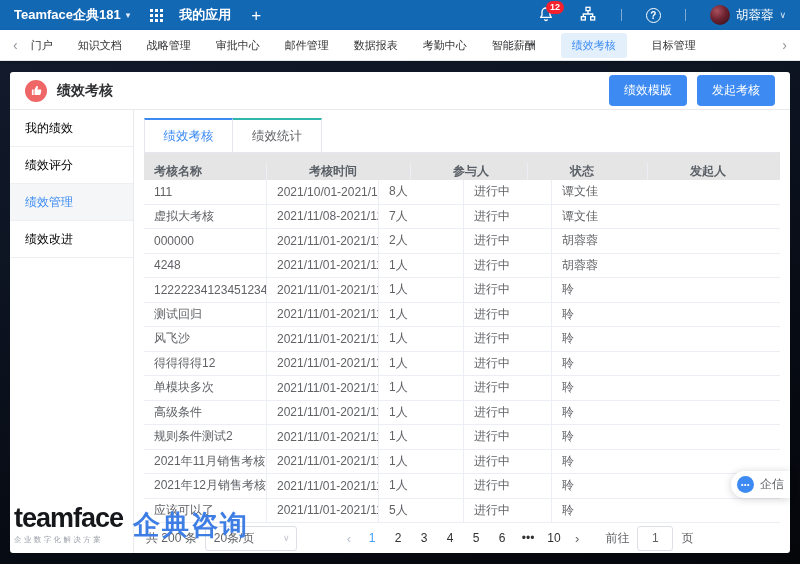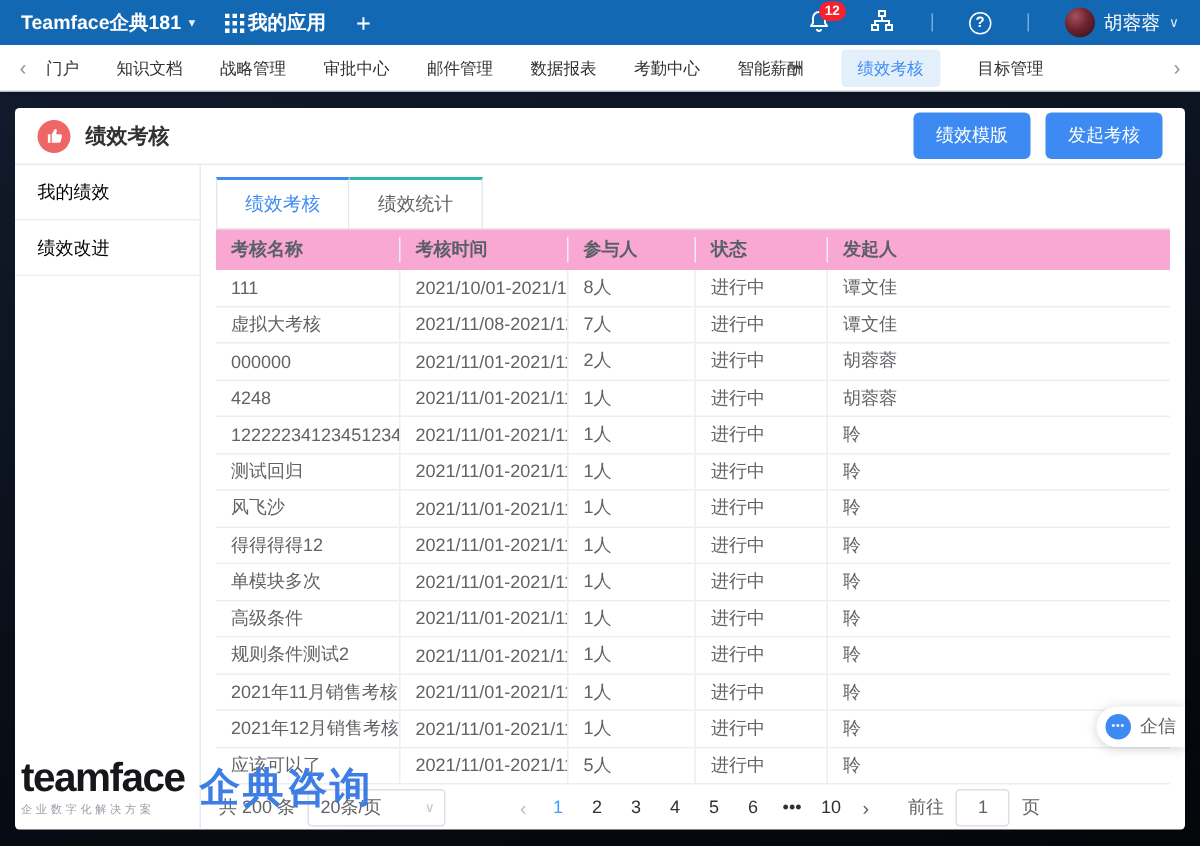--- a/index.html
+++ b/index.html
@@ -8,21 +8,21 @@
     font-family:"Liberation Sans","DejaVu Sans",sans-serif;
     background:linear-gradient(165deg,#131c2e 0%,#0d1422 35%,#070b13 70%,#04060a 100%);
     position:relative; font-size:12px; color:#606266;
   }
   
   .topbar { height:30px; background:var(--topbar,#1368B4); display:flex; align-items:center;
     justify-content:space-between; padding:0 14px; color:#fff; }
   .tb-left { display:flex; align-items:center; gap:20px; }
   .brand { display:flex; align-items:center; gap:5px; font-size:13px; font-weight:bold; cursor:pointer; }
   .brand .caret { font-size:9px; opacity:.9; }
-  .myapps { display:flex; align-items:center; gap:2px; font-size:13px; font-weight:bold; cursor:pointer; }
+  .myapps { display:flex; align-items:center; gap:16px; font-size:13px; font-weight:bold; cursor:pointer; }
   .grid-icon { display:inline-block; width:13px; height:13px; }
   .grid-icon svg { display:block; }
   .tb-plus { font-size:17px; font-weight:normal; cursor:pointer; line-height:1; }
   .tb-right { display:flex; align-items:center; gap:24px; }
   .tb-ic { position:relative; width:18px; height:18px; display:flex; align-items:center; justify-content:center; cursor:pointer; }
   .badge { position:absolute; top:-5px; left:9px; background:#F5222D; color:#fff; font-size:9px;
     line-height:1; padding:2px 4px; border-radius:8px; font-weight:bold; }
   .tb-sep { width:1px; height:12px; background:rgba(255,255,255,.45); }
   .help-circle { width:15px; height:15px; border:1.4px solid #fff; border-radius:50%; font-size:10px;
     display:flex; align-items:center; justify-content:center; font-weight:bold; cursor:pointer; }
@@ -57,21 +57,21 @@
   
   .content { flex:1; min-width:0; padding:8px 10px 0 10px; display:flex; flex-direction:column; }
   .tabs { display:flex; border-bottom:1px solid #E4E7ED; }
   .tab { width:89px; height:34px; display:flex; align-items:center; justify-content:center;
     font-size:12.5px; color:#606266; background:#fff; border:1px solid #E4E7ED; border-top:2px solid var(--tab2-top,#2FB8AA);
     border-bottom:none; margin-bottom:0; cursor:pointer; position:relative; }
   .tab + .tab { border-left:none; }
   .tab.active { border-top:2px solid var(--accent,#3D8BF2); color:var(--accent,#3D8BF2);
     margin-bottom:-1px; background:#fff; }
   
-  .thead { display:flex; background:#f9a8d4; height:27px; align-items:center; }
+  .thead { display:flex; background:#e5e5e5; height:27px; align-items:flex-end;gap:32px; }
   .th { font-weight:bold; color:#595F66; font-size:12px; display:flex; align-items:center;
     padding-left:10px; border-right:1px solid #EBEEF5; }
   .th:last-child { border-right:none; }
   .trow { display:flex; height:24.5px; border-bottom:1px solid #EBEEF5; cursor:pointer; }
   .td { font-size:12px; color:#606266; display:flex; align-items:center; padding-left:10px;
     border-right:1px solid #EBEEF5; overflow:hidden; white-space:nowrap; }
   .td:last-child { border-right:none; }
   .c0 { width:123px; flex:0 0 auto; } .c1 { width:112px; flex:0 0 auto; }
   .c2 { width:85px; flex:0 0 auto; }  .c3 { width:88px; flex:0 0 auto; }
   .c4 { flex:1; }
@@ -190,20 +190,22 @@
     </span>
     <h1 class="page-title">绩效考核</h1>
     <div class="header-buttons">
       <button class="btn-primary">绩效模版</button>
       <button class="btn-primary">发起考核</button>
     </div>
   </div>
   <div class="panel-body">
     <aside class="sidebar" id="sidebar">
         <div class="side-item">我的绩效</div>
+        <div class="side-item">绩效评分</div>
+        <div class="side-item active">绩效管理</div>
         <div class="side-item">绩效改进</div>
       </aside>
     <section class="content">
       <div class="tabs" id="tabs">
           <div class="tab active">绩效考核</div>
           <div class="tab">绩效统计</div>
         </div>
       <div class="table">
         <div class="thead" id="thead">
             <div class="th c0">考核名称</div>

